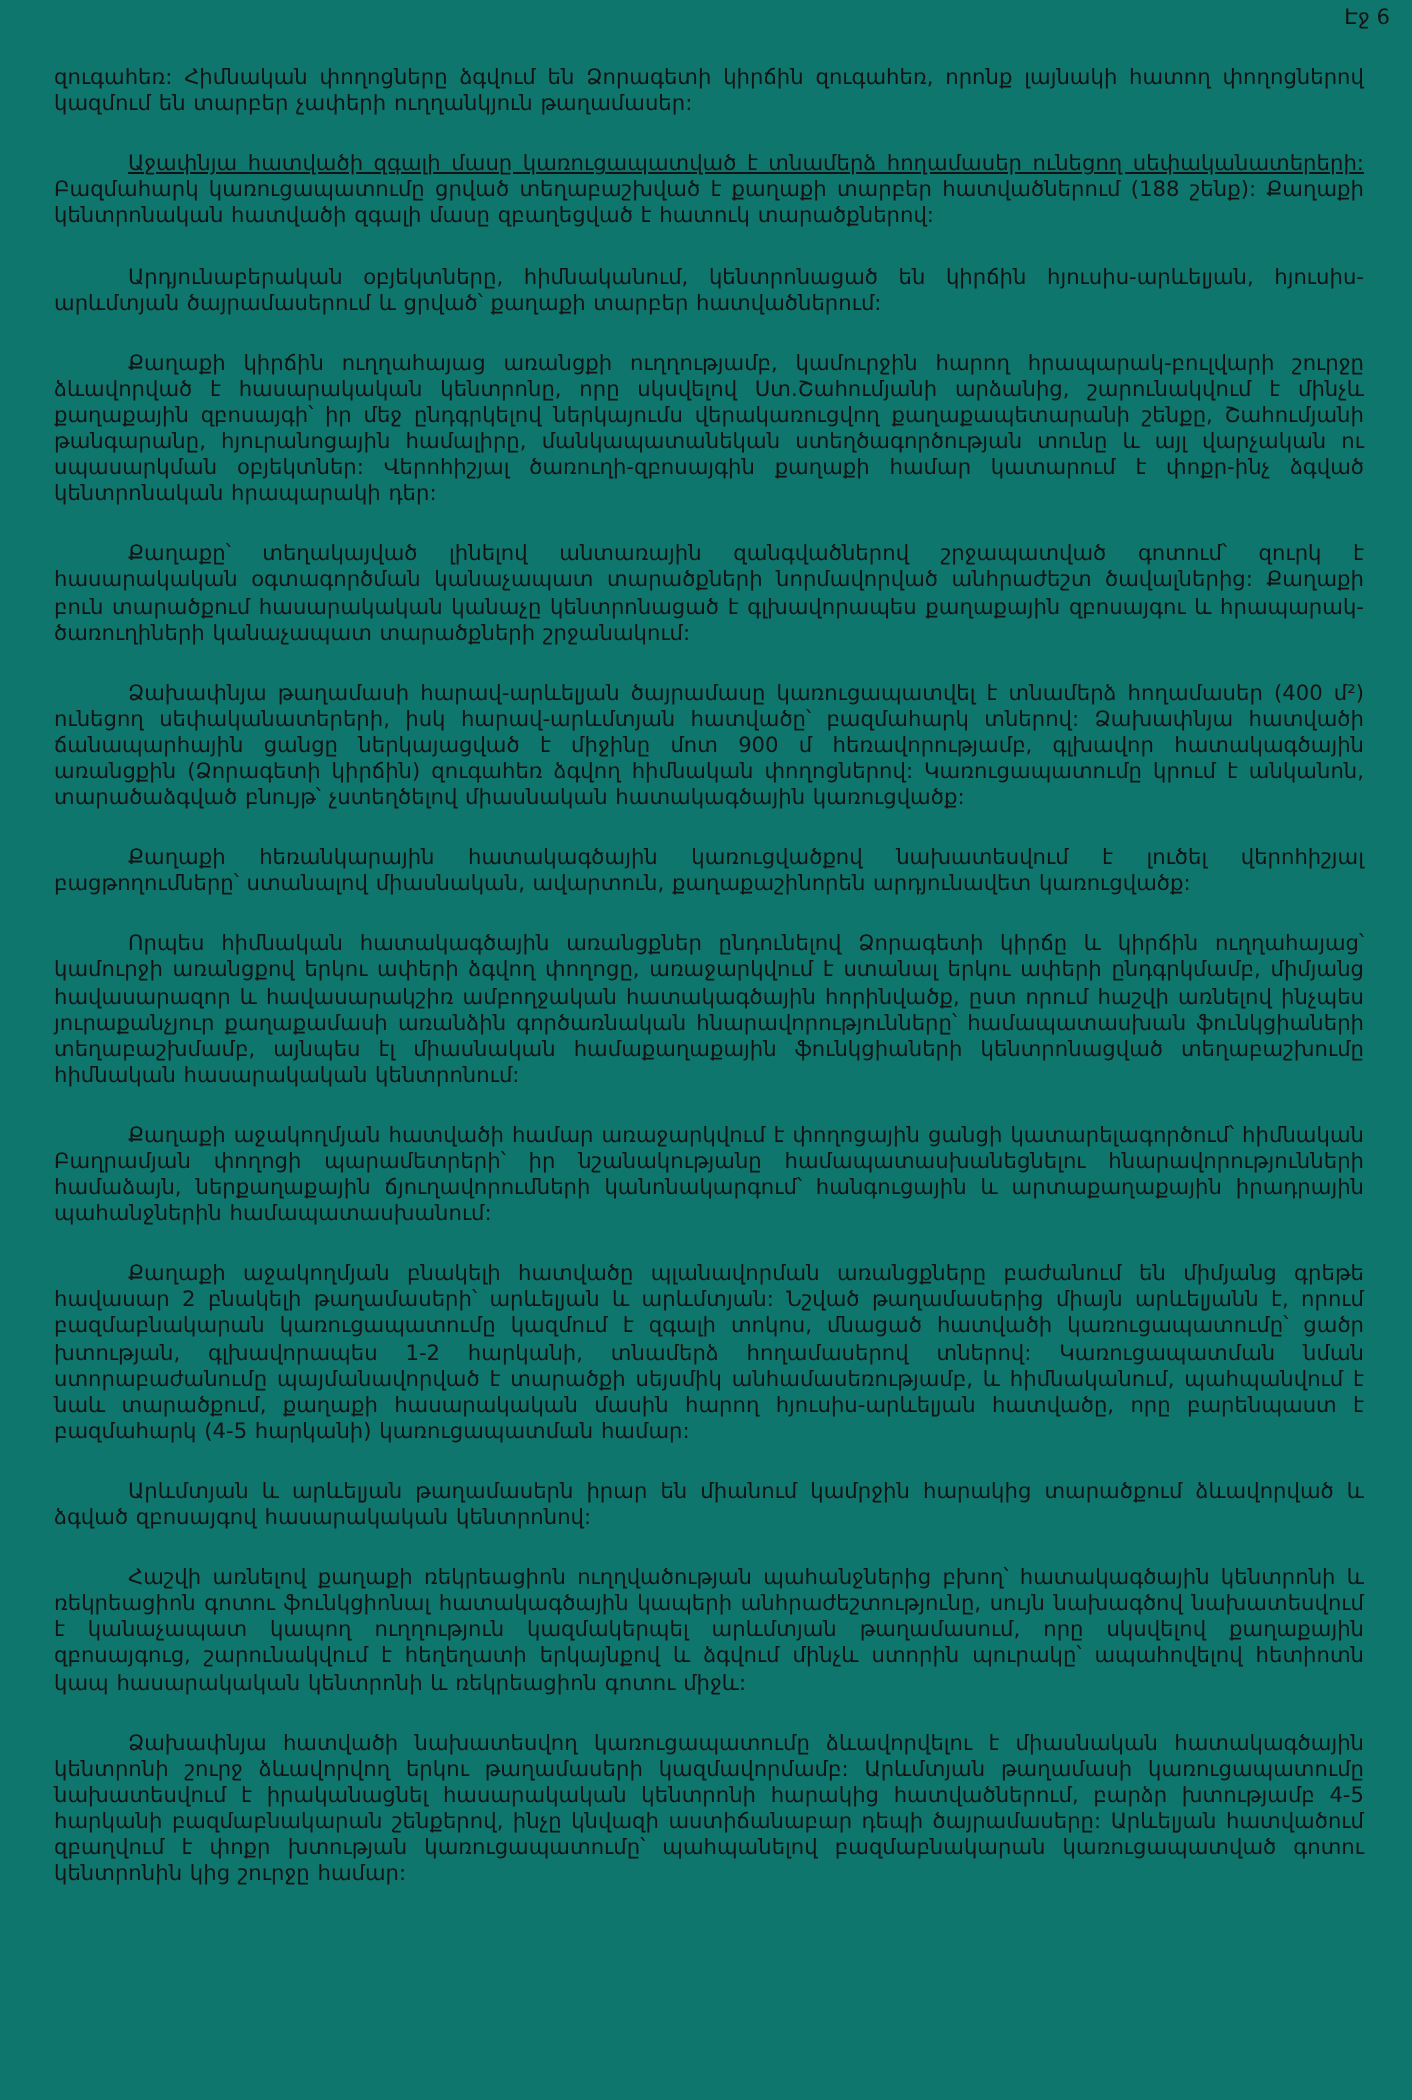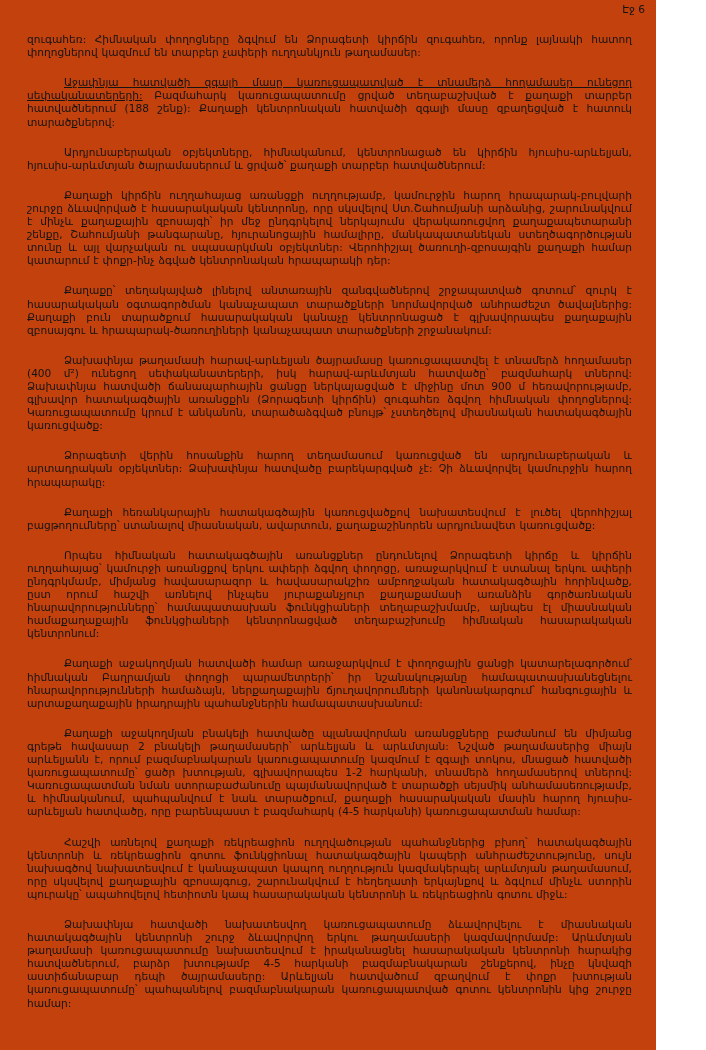--- a/index.html
+++ b/index.html
@@ -1,24 +1,24 @@
 <!DOCTYPE html>
 <html><head>
 <meta charset="utf-8">
 <style>
   html, body {
     margin: 0;
     padding: 0;
     background: #ffffff;
   }
   .page {
-    width: 656px;
+    width: 706px;
     height: 1050px;
     box-sizing: border-box;
-    background: #c2410c;
+    background: #0f766e;
     color: #141414;
     font-family: "DejaVu Sans", sans-serif;
     font-size: 10.6px;
     line-height: 13.1px;
     padding: 3px 7px 4px 10px;
     overflow: hidden;
     text-align: justify;
   }
   .page-number {
     text-align: right;
@@ -45,20 +45,20 @@
   <div class="page-number">Էջ 6</div>
 
   <p class="para no-indent">զուգահեռ: Հիմնական փողոցները ձգվում են Ձորագետի կիրճին զուգահեռ, որոնք լայնակի հատող փողոցներով կազմում են տարբեր չափերի ուղղանկյուն թաղամասեր:</p>
 
   <p class="para"><span class="underlined">Աջափնյա հատվածի զգալի մասը կառուցապատված է տնամերձ հողամասեր ունեցող սեփականատերերի:</span><span> Բազմահարկ կառուցապատումը ցրված տեղաբաշխված է քաղաքի տարբեր հատվածներում (188 շենք): Քաղաքի կենտրոնական հատվածի զգալի մասը զբաղեցված է հատուկ տարածքներով:</span></p>
 
   <p class="para">Արդյունաբերական օբյեկտները, հիմնականում, կենտրոնացած են կիրճին հյուսիս-արևելյան, հյուսիս-արևմտյան ծայրամասերում և ցրված՝ քաղաքի տարբեր հատվածներում:</p>
   <p class="para">Քաղաքի կիրճին ուղղահայաց առանցքի ուղղությամբ, կամուրջին հարող հրապարակ-բուլվարի շուրջը ձևավորված է հասարակական կենտրոնը, որը սկսվելով Ստ.Շահումյանի արձանից, շարունակվում է մինչև քաղաքային զբոսայգի՝ իր մեջ ընդգրկելով ներկայումս վերակառուցվող քաղաքապետարանի շենքը, Շահումյանի թանգարանը, հյուրանոցային համալիրը, մանկապատանեկան ստեղծագործության տունը և այլ վարչական ու սպասարկման օբյեկտներ: Վերոհիշյալ ծառուղի-զբոսայգին քաղաքի համար կատարում է փոքր-ինչ ձգված կենտրոնական հրապարակի դեր:</p>
   <p class="para">Քաղաքը՝ տեղակայված լինելով անտառային զանգվածներով շրջապատված գոտում՝ զուրկ է հասարակական օգտագործման կանաչապատ տարածքների նորմավորված անհրաժեշտ ծավալներից: Քաղաքի բուն տարածքում հասարակական կանաչը կենտրոնացած է գլխավորապես քաղաքային զբոսայգու և հրապարակ-ծառուղիների կանաչապատ տարածքների շրջանակում:</p>
   <p class="para">Ձախափնյա թաղամասի հարավ-արևելյան ծայրամասը կառուցապատվել է տնամերձ հողամասեր (400 մ²) ունեցող սեփականատերերի, իսկ հարավ-արևմտյան հատվածը՝ բազմահարկ տներով: Ձախափնյա հատվածի ճանապարհային ցանցը ներկայացված է միջինը մոտ 900 մ հեռավորությամբ, գլխավոր հատակագծային առանցքին (Ձորագետի կիրճին) զուգահեռ ձգվող հիմնական փողոցներով: Կառուցապատումը կրում է անկանոն, տարածաձգված բնույթ՝ չստեղծելով միասնական հատակագծային կառուցվածք:</p>
-  <p class="para">Ձորագետի վերին հոսանքին հարող տեղամասում կառուցված են արդյունաբերական և արտադրական օբյեկտներ: Ձախափնյա հատվածը բարեկարգված չէ: Չի ձևավորվել կամուրջին հարող հրապարակը:</p>
   <p class="para">Քաղաքի հեռանկարային հատակագծային կառուցվածքով նախատեսվում է լուծել վերոհիշյալ բացթողումները՝ ստանալով միասնական, ավարտուն, քաղաքաշինորեն արդյունավետ կառուցվածք:</p>
   <p class="para">Որպես հիմնական հատակագծային առանցքներ ընդունելով Ձորագետի կիրճը և կիրճին ուղղահայաց՝ կամուրջի առանցքով երկու ափերի ձգվող փողոցը, առաջարկվում է ստանալ երկու ափերի ընդգրկմամբ, միմյանց հավասարազոր և հավասարակշիռ ամբողջական հատակագծային հորինվածք, ըստ որում հաշվի առնելով ինչպես յուրաքանչյուր քաղաքամասի առանձին գործառնական հնարավորությունները՝ համապատասխան ֆունկցիաների տեղաբաշխմամբ, այնպես էլ միասնական համաքաղաքային ֆունկցիաների կենտրոնացված տեղաբաշխումը հիմնական հասարակական կենտրոնում:</p>
   <p class="para">Քաղաքի աջակողմյան հատվածի համար առաջարկվում է փողոցային ցանցի կատարելագործում՝ հիմնական Բաղրամյան փողոցի պարամետրերի՝ իր նշանակությանը համապատասխանեցնելու հնարավորությունների համաձայն, ներքաղաքային ճյուղավորումների կանոնակարգում՝ հանգուցային և արտաքաղաքային իրադրային պահանջներին համապատասխանում:</p>
   <p class="para">Քաղաքի աջակողմյան բնակելի հատվածը պլանավորման առանցքները բաժանում են միմյանց գրեթե հավասար 2 բնակելի թաղամասերի՝ արևելյան և արևմտյան: Նշված թաղամասերից միայն արևելյանն է, որում բազմաբնակարան կառուցապատումը կազմում է զգալի տոկոս, մնացած հատվածի կառուցապատումը՝ ցածր խտության, գլխավորապես 1-2 հարկանի, տնամերձ հողամասերով տներով: Կառուցապատման նման ստորաբաժանումը պայմանավորված է տարածքի սեյսմիկ անհամասեռությամբ, և հիմնականում, պահպանվում է նաև տարածքում, քաղաքի հասարակական մասին հարող հյուսիս-արևելյան հատվածը, որը բարենպաստ է բազմահարկ (4-5 հարկանի) կառուցապատման համար:</p>
+  <p class="para">Արևմտյան և արևելյան թաղամասերն իրար են միանում կամրջին հարակից տարածքում ձևավորված և ձգված զբոսայգով հասարակական կենտրոնով:</p>
   <p class="para">Հաշվի առնելով քաղաքի ռեկրեացիոն ուղղվածության պահանջներից բխող՝ հատակագծային կենտրոնի և ռեկրեացիոն գոտու ֆունկցիոնալ հատակագծային կապերի անհրաժեշտությունը, սույն նախագծով նախատեսվում է կանաչապատ կապող ուղղություն կազմակերպել արևմտյան թաղամասում, որը սկսվելով քաղաքային զբոսայգուց, շարունակվում է հեղեղատի երկայնքով և ձգվում մինչև ստորին պուրակը՝ ապահովելով հետիոտն կապ հասարակական կենտրոնի և ռեկրեացիոն գոտու միջև:</p>
   <p class="para">Ձախափնյա հատվածի նախատեսվող կառուցապատումը ձևավորվելու է միասնական հատակագծային կենտրոնի շուրջ ձևավորվող երկու թաղամասերի կազմավորմամբ: Արևմտյան թաղամասի կառուցապատումը նախատեսվում է իրականացնել հասարակական կենտրոնի հարակից հատվածներում, բարձր խտությամբ 4-5 հարկանի բազմաբնակարան շենքերով, ինչը կնվազի աստիճանաբար դեպի ծայրամասերը: Արևելյան հատվածում զբաղվում է փոքր խտության կառուցապատումը՝ պահպանելով բազմաբնակարան կառուցապատված գոտու կենտրոնին կից շուրջը համար:</p>
 </div>
 
 </body></html>

